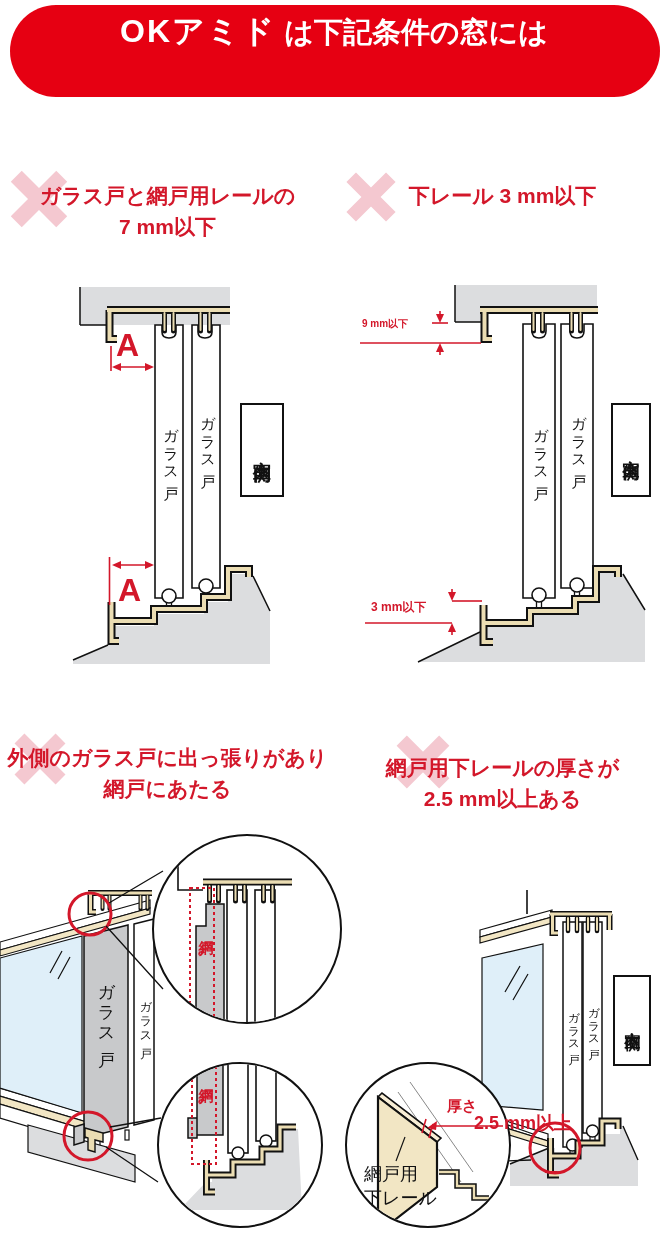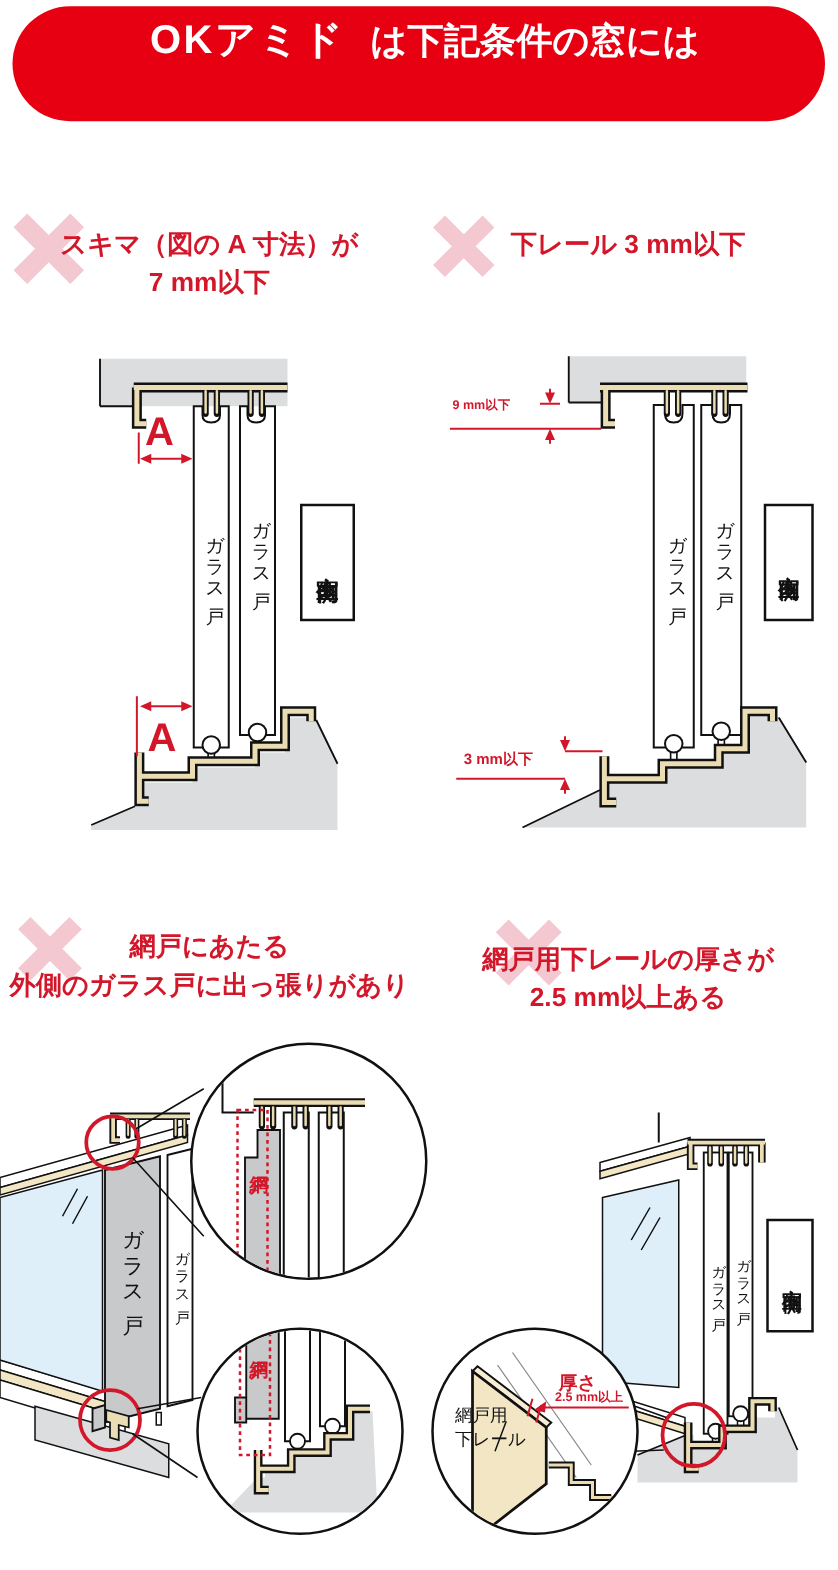--- a/index.html
+++ b/index.html
@@ -1,21 +1,21 @@
 <!DOCTYPE html>
 <html><head>
 <meta charset="utf-8">
 <style>
   html,body{margin:0;padding:0;background:#fff;}
   #page{position:relative;width:670px;height:1256px;background:#fff;overflow:hidden;
         font-family:"Liberation Sans","DejaVu Sans",sans-serif;}
   .banner{position:absolute;left:10px;top:5px;width:650px;height:92px;background:#E60012;
           border-radius:46px;color:#fff;font-weight:bold;}
   .banner-inner{padding:6px 0 0 110px;font-size:29px;line-height:40px;}
-  .banner-logo{font-size:32px;letter-spacing:2px;margin-right:20px;}
+  .banner-logo{font-size:32px;letter-spacing:2px;margin-right:8px;}
   .xmark{position:absolute;}
   .hdg{position:absolute;text-align:center;color:#D3172A;font-weight:bold;
        font-size:21px;line-height:31px;white-space:nowrap;}
   .diag{position:absolute;}
   .vtext{position:absolute;writing-mode:vertical-rl;text-orientation:upright;color:#111;
          white-space:nowrap;}
   .vbox{position:absolute;border:2.5px solid #111;background:#fff;display:flex;
         align-items:center;justify-content:center;writing-mode:vertical-rl;
         text-orientation:upright;font-weight:bold;color:#111;letter-spacing:2px;}
   .dim{position:absolute;color:#D3172A;font-weight:bold;white-space:nowrap;}
@@ -40,29 +40,29 @@
       <path d="M8,8 L52,52 M52,8 L8,52" stroke="#F4C8D0" stroke-width="15" fill="none"></path>
     </svg>
   <svg class="xmark" style="left:12px;top:731px" width="56" height="56" viewBox="0 0 60 60">
       <path d="M8,8 L52,52 M52,8 L8,52" stroke="#F4C8D0" stroke-width="15" fill="none"></path>
     </svg>
   <svg class="xmark" style="left:394px;top:733px" width="58" height="58" viewBox="0 0 60 60">
       <path d="M8,8 L52,52 M52,8 L8,52" stroke="#F4C8D0" stroke-width="15" fill="none"></path>
     </svg>
 
   <div class="hdg" style="left:0;top:180px;width:335px">
-    <div>スキマ（図の A 寸法）が</div>
+    <div>ガラス戸と網戸用レールの</div>
     <div>7 mm以下</div>
   </div>
   <div class="hdg" style="left:335px;top:180px;width:335px">
     <div>下レール 3 mm以下</div>
   </div>
   <div class="hdg" style="left:0;top:742px;width:335px">
+    <div>外側のガラス戸に出っ張りがあり</div>
     <div>網戸にあたる</div>
-    <div>外側のガラス戸に出っ張りがあり</div>
   </div>
   <div class="hdg" style="left:335px;top:752px;width:335px">
     <div>網戸用下レールの厚さが</div>
     <div>2.5 mm以上ある</div>
   </div>
 
   <svg class="diag" style="left:60px;top:280px" width="270" height="410" viewBox="0 0 270 410">
     <g>
       <rect x="20" y="7" width="150" height="38" fill="#DCDDDF"></rect>
       <path d="M20,45 V7 M20,45 H48" stroke="#111" stroke-width="1.5" fill="none"></path>
@@ -282,19 +282,19 @@
 
   <div class="vtext" style="left:95px;top:972px;font-size:17px;letter-spacing:3px">ガラス戸</div>
   <div class="vtext" style="left:137px;top:992px;font-size:12px;letter-spacing:2px">ガラス戸</div>
   <div class="vtext redv" style="left:196px;top:928px;font-size:15px;letter-spacing:2px">網戸</div>
   <div class="vtext redv" style="left:196px;top:1076px;font-size:15px;letter-spacing:2px">網戸</div>
 
   <div class="vtext" style="left:566px;top:1004px;font-size:11.5px;letter-spacing:1px">ガラス戸</div>
   <div class="vtext" style="left:586px;top:999px;font-size:11.5px;letter-spacing:1px">ガラス戸</div>
   <div class="vbox" style="left:613px;top:975px;width:34px;height:87px;font-size:16px">室内側</div>
   <div class="dim" style="left:447px;top:1097px;font-size:15px">厚さ</div>
-  <div class="dim" style="left:444px;top:1111px;font-size:10px">2.5 mm以上</div>
-  <div class="lbl2" style="left:364px;top:1123px;font-size:14px;line-height:1.35">
+  <div class="dim" style="left:474px;top:1111px;font-size:18px">2.5 mm以上</div>
+  <div class="lbl2" style="left:364px;top:1162px;font-size:18px;line-height:1.35">
     <div>網戸用</div>
     <div>下レール</div>
   </div>
 
 </div>
 
 </body></html>

